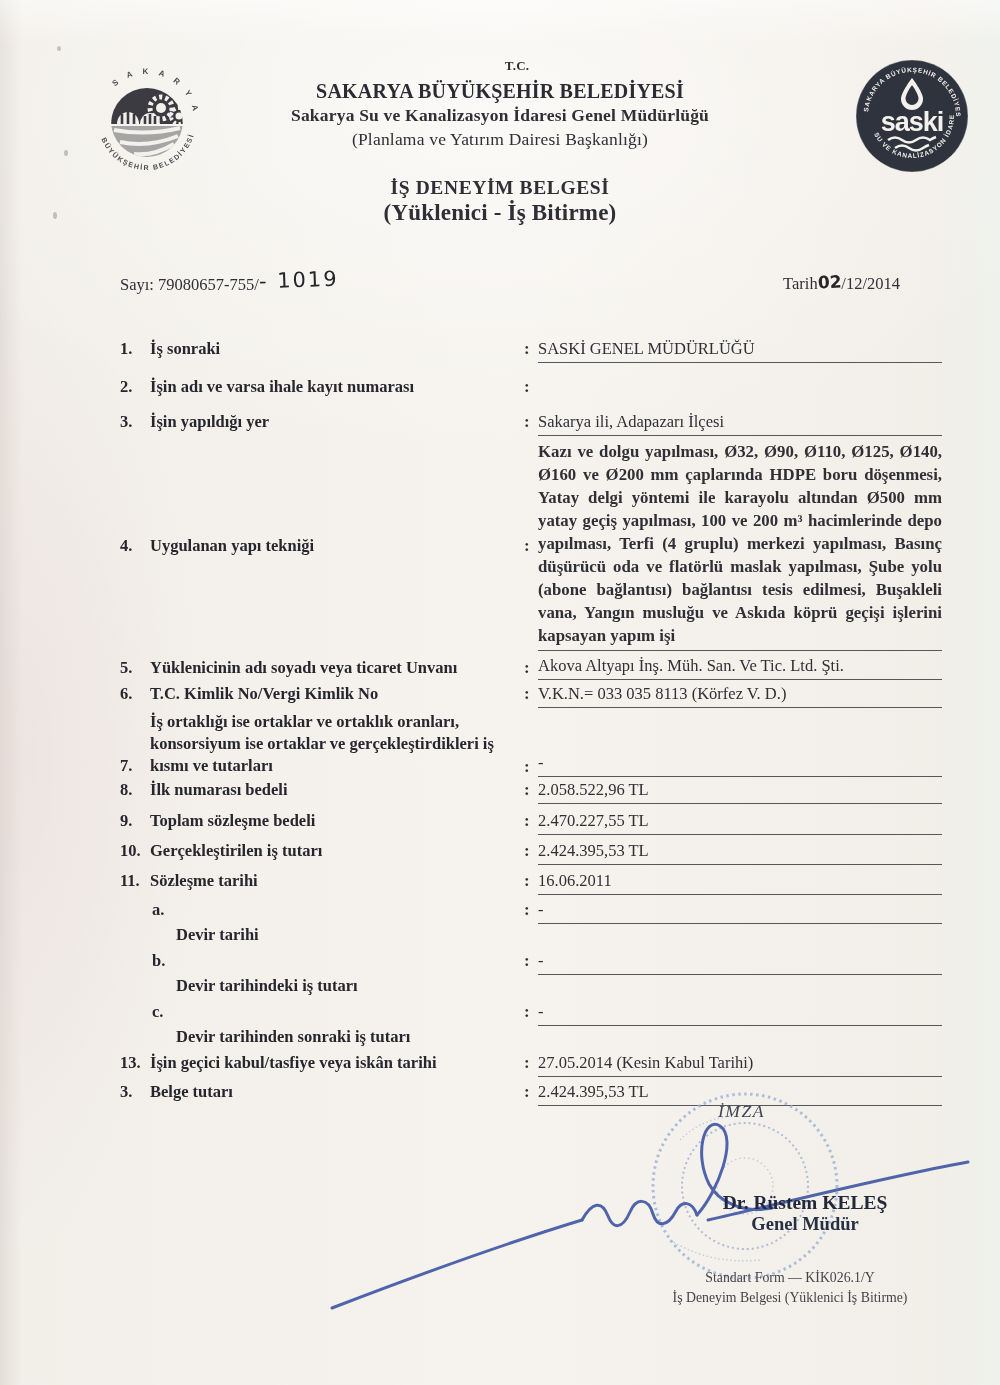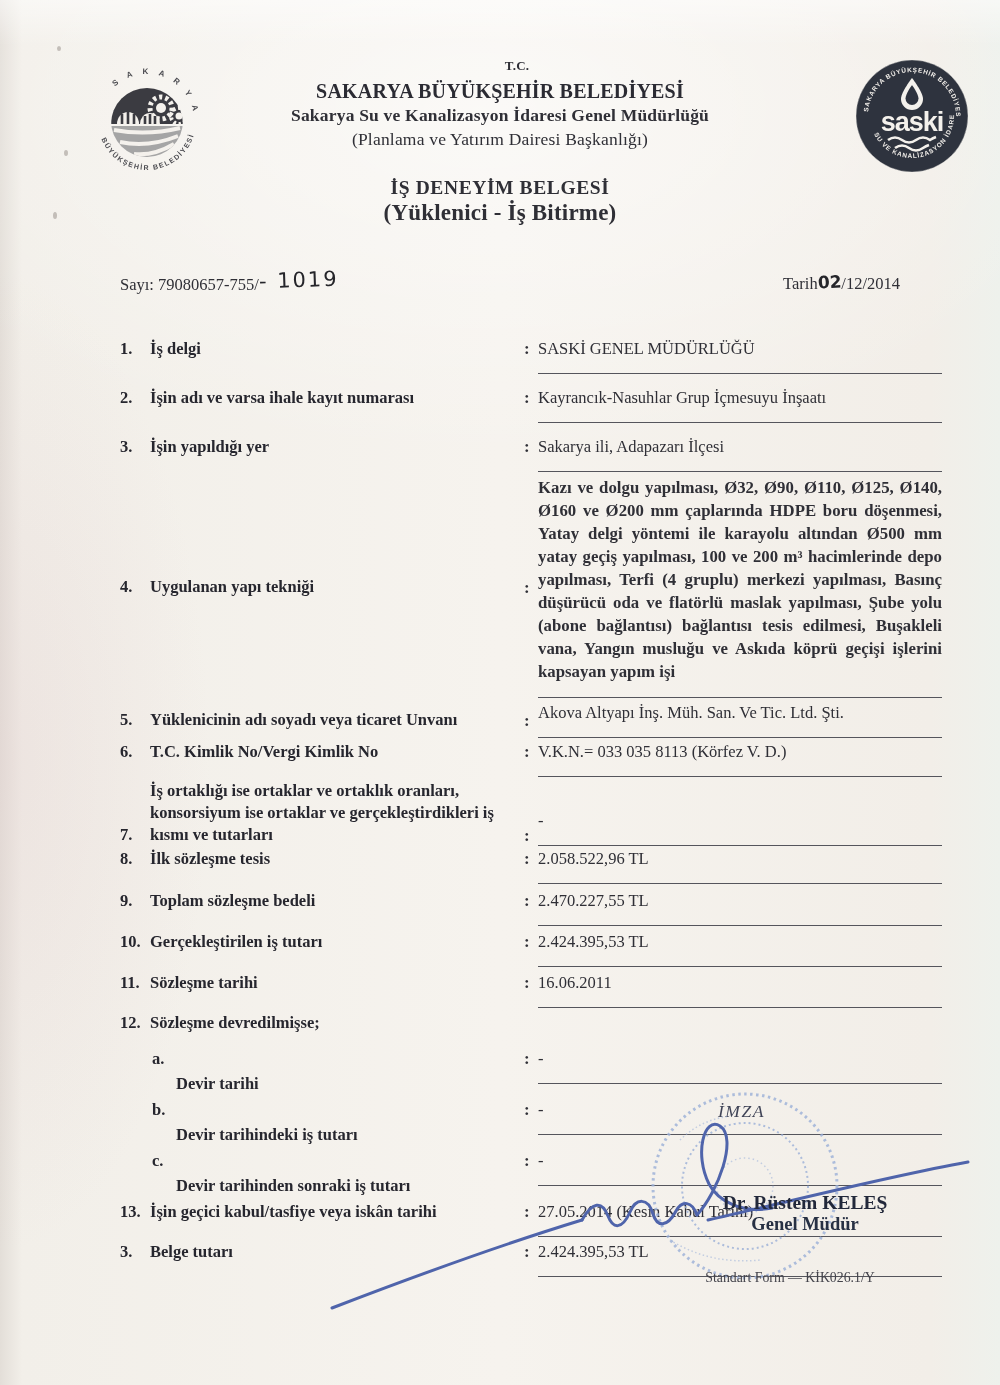--- a/index.html
+++ b/index.html
@@ -39,21 +39,21 @@
   .hand{font-family:"DejaVu Sans",sans-serif;color:#25252a;display:inline-block;}
   .hand-1019{font-size:21px;transform:rotate(-2deg) translateY(-3px);letter-spacing:2px;}
   .hand-02{font-size:17px;transform:rotate(-3deg) translateY(-1px);font-weight:bold;}
 
   
   .fields{position:absolute;left:120px;right:58px;top:338px;}
   .row{display:flex;align-items:flex-start;margin-bottom:13px;}
   .row .no{width:30px;flex:0 0 30px;font-weight:bold;font-size:16.5px;line-height:22px;color:#26262e;}
   .row .label{width:368px;flex:0 0 368px;font-weight:bold;font-size:16.5px;line-height:22px;padding-right:6px;color:#26262e;}
   .row .colon{width:14px;flex:0 0 14px;font-size:17px;font-weight:bold;line-height:21px;}
-  .row .value{flex:1;font-size:16.5px;line-height:21px;border-bottom:1.5px solid #55555c;padding-bottom:14px;min-height:19px;}
+  .row .value{flex:1;font-size:16.5px;line-height:21px;border-bottom:1.5px solid #55555c;padding-bottom:3px;min-height:19px;}
   .row.r-center{align-items:center;}
   .row.r-end{align-items:flex-end;}
   .row.r-noval .value,.row.r-noval .colon{border:none;visibility:hidden;}
   .row .value.para{text-align:justify;line-height:23px;font-size:16.8px;font-weight:bold;}
   .row.r-sub .no{margin-left:32px;flex-basis:24px;width:24px;}
   .row.r-sub .label{flex-basis:342px;width:342px;margin-top:25px;}
   .mb6{margin-bottom:6px;}.mb4{margin-bottom:4px;}.mb3{margin-bottom:3px;}
   .mb2{margin-bottom:2px;}.mb5{margin-bottom:5px;}
 
   
@@ -154,30 +154,29 @@
     </span>
     <span class="tarih">
       <span>Tarih</span><span class="hand hand-02">02</span><span>/12/2014</span>
     </span>
   </div>
 
   <div class="fields">
 
     <div class="row">
       <div class="no">1.</div>
-      <div class="label">İş delgi</div>
+      <div class="label">İş sonraki</div>
       <div class="colon">:</div>
       <div class="value">SASKİ GENEL MÜDÜRLÜĞÜ</div>
     </div>
 
     <div class="row">
       <div class="no">2.</div>
       <div class="label">İşin adı ve varsa ihale kayıt numarası</div>
       <div class="colon">:</div>
-      <div class="value">Kayrancık-Nasuhlar Grup İçmesuyu İnşaatı</div>
     </div>
 
     <div class="row mb4">
       <div class="no">3.</div>
       <div class="label">İşin yapıldığı yer</div>
       <div class="colon">:</div>
       <div class="value">Sakarya ili, Adapazarı İlçesi</div>
     </div>
 
     <div class="row r-center mb4">
@@ -203,21 +202,21 @@
 
     <div class="row r-end mb2">
       <div class="no">7.</div>
       <div class="label">İş ortaklığı ise ortaklar ve ortaklık oranları, konsorsiyum ise ortaklar ve gerçekleştirdikleri iş kısmı ve tutarları</div>
       <div class="colon">:</div>
       <div class="value">-</div>
     </div>
 
     <div class="row mb6">
       <div class="no">8.</div>
-      <div class="label">İlk sözleşme tesis</div>
+      <div class="label">İlk numarası bedeli</div>
       <div class="colon">:</div>
       <div class="value">2.058.522,96 TL</div>
     </div>
 
     <div class="row mb5">
       <div class="no">9.</div>
       <div class="label">Toplam sözleşme bedeli</div>
       <div class="colon">:</div>
       <div class="value">2.470.227,55 TL</div>
     </div>
@@ -229,26 +228,20 @@
       <div class="value">2.424.395,53 TL</div>
     </div>
 
     <div class="row mb4">
       <div class="no">11.</div>
       <div class="label">Sözleşme tarihi</div>
       <div class="colon">:</div>
       <div class="value">16.06.2011</div>
     </div>
 
-    <div class="row r-noval mb3">
-      <div class="no">12.</div>
-      <div class="label">Sözleşme devredilmişse;</div>
-      <div class="colon">:</div>
-      <div class="value"></div>
-    </div>
 
     <div class="row r-sub mb4">
       <div class="no">a.</div>
       <div class="label">Devir tarihi</div>
       <div class="colon">:</div>
       <div class="value">-</div>
     </div>
 
     <div class="row r-sub mb4">
       <div class="no">b.</div>
@@ -298,15 +291,16 @@
     </g>
   </svg>
 
   <div class="signer">
     <div class="name">Dr. Rüstem KELEŞ</div>
     <div class="title">Genel Müdür</div>
   </div>
 
   <div class="form-footer">
     <div>Standart Form — KİK026.1/Y</div>
+    <div>İş Deneyim Belgesi (Yüklenici İş Bitirme)</div>
   </div>
 
 </div>
 
 </body></html>

